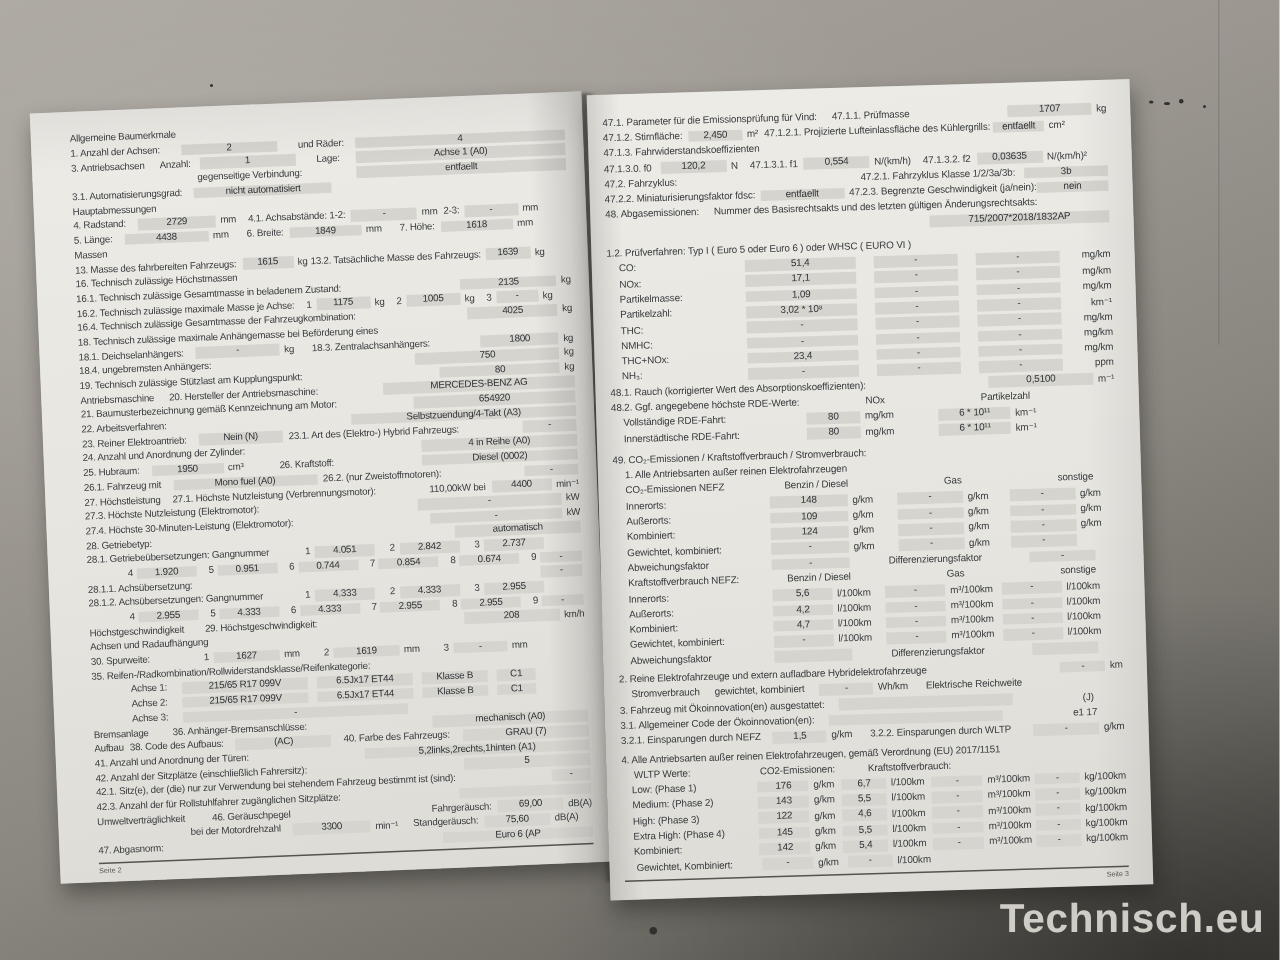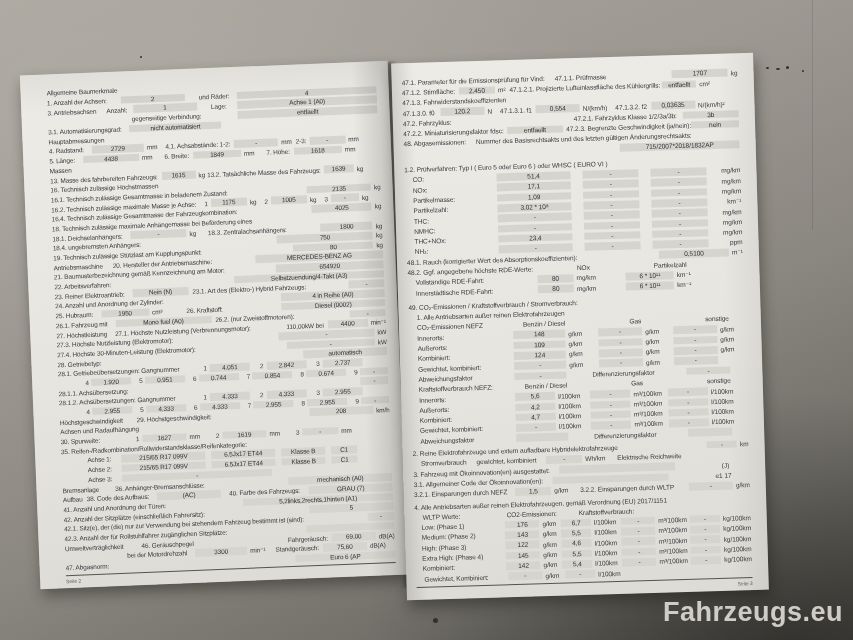--- a/index.html
+++ b/index.html
@@ -978,13 +978,13 @@
         <span class="sp" style="width: 6px;"></span>
         <span class="val" style="width: 30px;">-</span>
         <span class="unit">l/100km</span>
         <span class="g"></span>
       </div>
     </div>
   <div class="pgrule"></div>
   <div class="footer">Seite 3</div>
 </div>
 
-<div class="watermark">Fahrzeugs.eu</div>
+<div class="watermark">Technisch.eu</div>
 
 </body></html>

